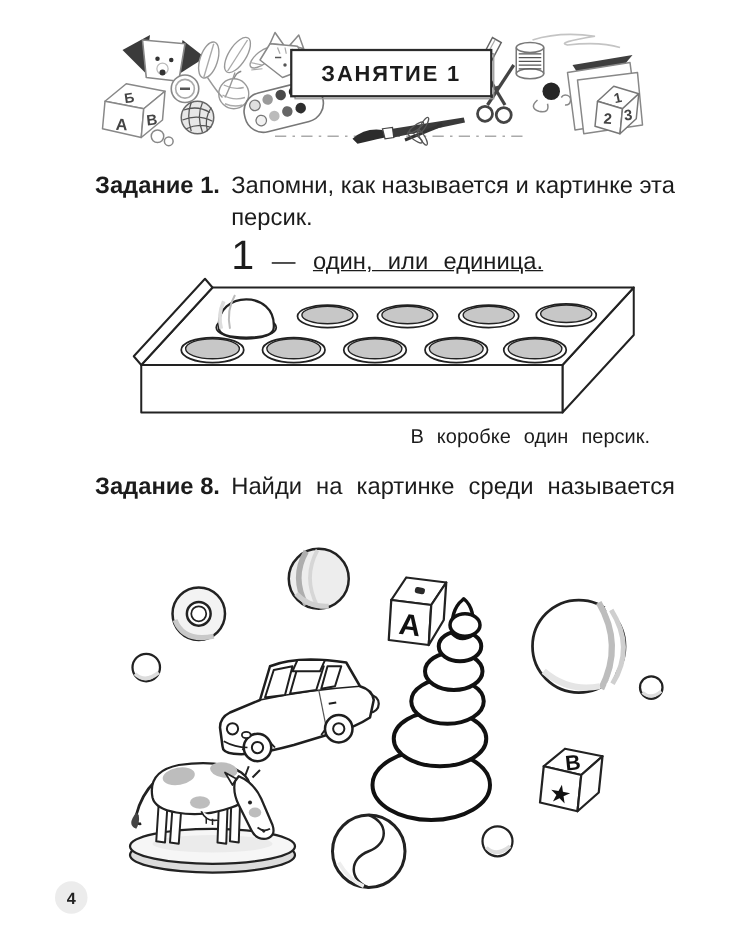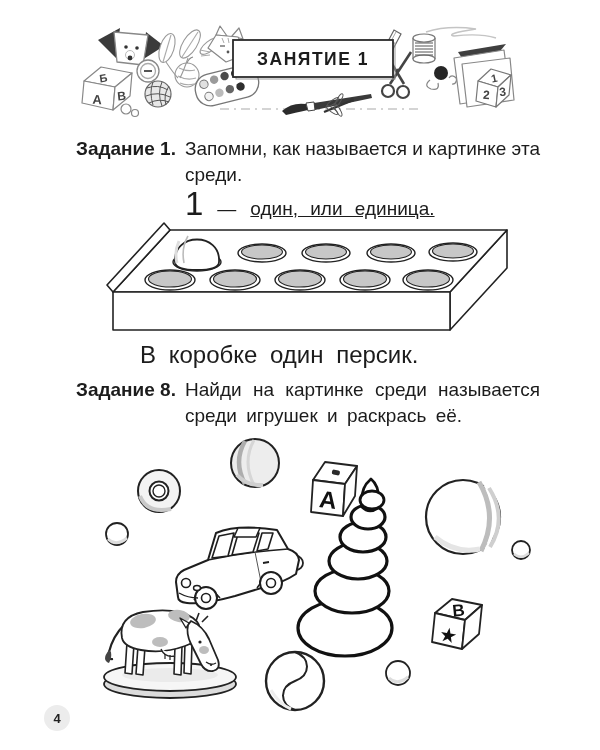--- a/index.html
+++ b/index.html
@@ -8,22 +8,22 @@
   svg{position:absolute;overflow:visible;}
   .task{position:absolute;left:67px;width:473px;display:flex;}
   .task-label{width:118px;font-weight:bold;font-size:19px;line-height:26px;white-space:nowrap;text-align:center;}
   .task-text{width:355px;font-size:19px;line-height:26px;}
   .jline{display:flex;justify-content:space-between;}
   .nline{word-spacing:4px;}
   .digit-line{position:absolute;left:185px;top:185px;display:flex;align-items:baseline;gap:14px;}
   .digit{font-size:33px;font-weight:500;letter-spacing:0;}
   .digit-dash{font-size:19px;}
   .digit-caption{font-size:19px;word-spacing:7px;text-decoration:underline;}
-  .fig-caption{position:absolute;left:140px;top:341px;width:380px;text-align:left;
-               font-size:24px;word-spacing:6px;}
+  .fig-caption{position:absolute;left:140px;top:341px;width:380px;text-align:right;
+               font-size:16px;word-spacing:6px;}
   .page-num{position:absolute;left:44px;top:705px;width:26px;height:26px;border-radius:50%;
             background:#ececec;display:flex;align-items:center;justify-content:center;
             font-size:13px;font-weight:bold;color:#222;}
   text{font-family:"Liberation Sans",sans-serif;}
   .cube-letter{font-weight:bold;fill:#444;}
 </style>
 </head>
 <body>
 
 <div class="page">
@@ -171,21 +171,21 @@
     <div class="task-label">Задание 1.</div>
     <div class="task-text">
       <div class="jline">
           <span>Запомни,</span>
           <span>как</span>
           <span>называется</span>
           <span>и</span>
           <span>картинке</span>
           <span>эта</span>
         </div>
-      <div class="nline">среди.</div>
+      <div class="nline">персик.</div>
     </div>
   </div>
 
   <div class="digit-line">
     <span class="digit">1</span>
     <span class="digit-dash">—</span>
     <span class="digit-caption">один, или единица.</span>
   </div>
 
   <svg style="left:100px;top:218px" width="420" height="122" viewBox="0 0 420 122">
@@ -254,21 +254,20 @@
   <div class="task" style="top:377px">
     <div class="task-label">Задание 8.</div>
     <div class="task-text">
       <div class="jline">
           <span>Найди</span>
           <span>на</span>
           <span>картинке</span>
           <span>среди</span>
           <span>называется</span>
         </div>
-      <div class="nline">среди игрушек и раскрась её.</div>
     </div>
   </div>
 
   <svg style="left:85px;top:432px" width="470" height="285" viewBox="0 0 470 285">
 
     <g>
       <circle cx="74" cy="59" r="21" fill="#f3f3f3" stroke="#222" stroke-width="2"></circle>
       <path d="M55,64 Q62,82 86,77" fill="none" stroke="#c9c9c9" stroke-width="4"></path>
       <circle cx="74" cy="59" r="9.5" fill="#fff" stroke="#222" stroke-width="2"></circle>
       <circle cx="74" cy="59" r="6" fill="#fff" stroke="#222" stroke-width="1.4"></circle>

